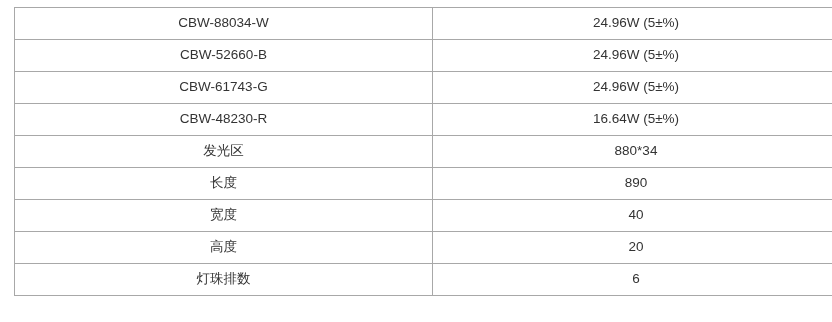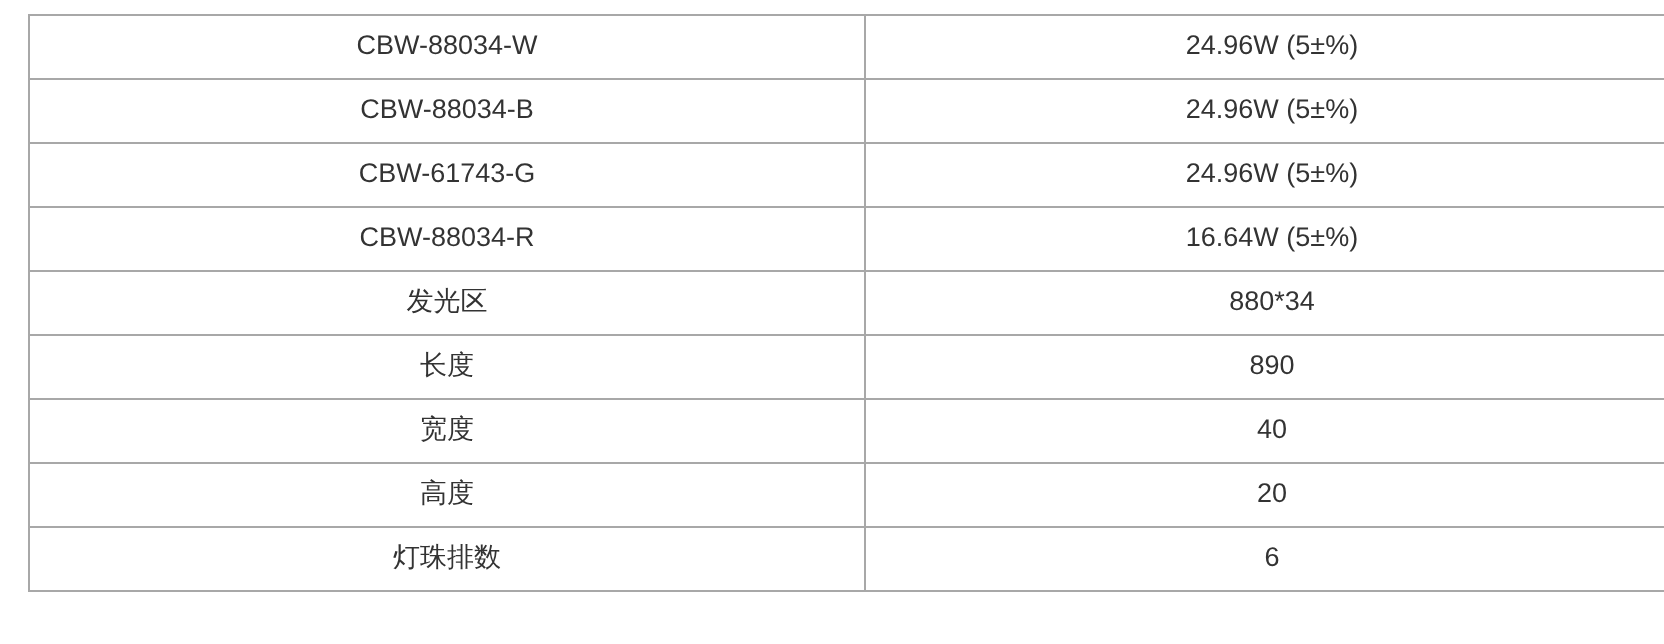--- a/index.html
+++ b/index.html
@@ -58,31 +58,31 @@
 
   <table class="spec-table">
     <tbody>
 
       <tr>
         <td class="col-label">CBW-88034-W</td>
         <td class="col-value">24.96W (5±%)</td>
       </tr>
 
       <tr>
-        <td class="col-label">CBW-88034-B</td>
+        <td class="col-label">CBW-52660-B</td>
         <td class="col-value">24.96W (5±%)</td>
       </tr>
 
       <tr>
         <td class="col-label">CBW-61743-G</td>
         <td class="col-value">24.96W (5±%)</td>
       </tr>
 
       <tr>
-        <td class="col-label">CBW-88034-R</td>
+        <td class="col-label">CBW-48230-R</td>
         <td class="col-value">16.64W (5±%)</td>
       </tr>
 
       <tr>
         <td class="col-label">发光区</td>
         <td class="col-value">880*34</td>
       </tr>
 
       <tr>
         <td class="col-label">长度</td>

